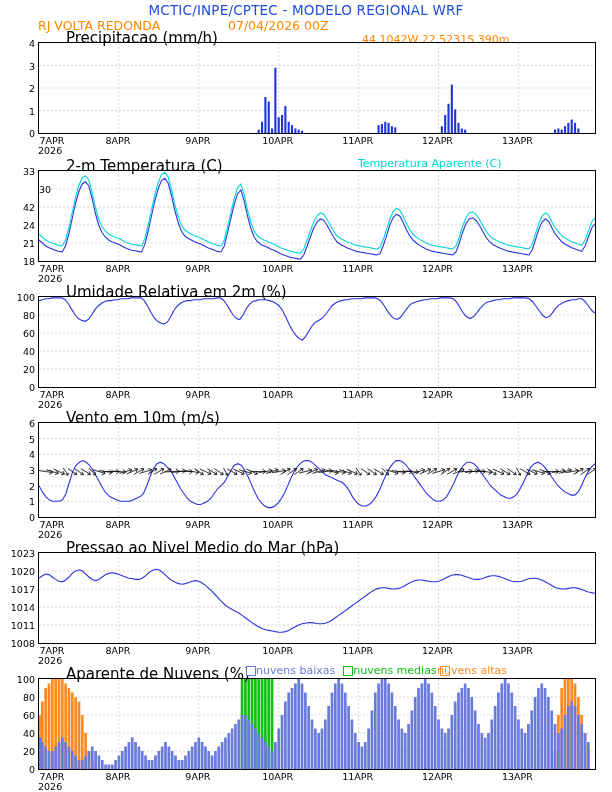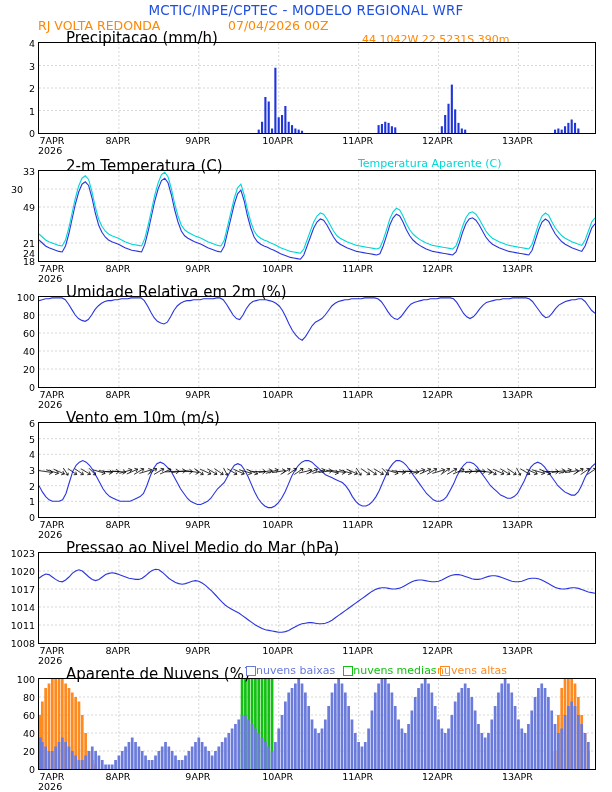--- a/index.html
+++ b/index.html
@@ -108,23 +108,23 @@
           <line x1="0" y1="72" x2="556" y2="72" class="grid"></line>
           <line x1="0" y1="54" x2="556" y2="54" class="grid"></line>
           <line x1="0" y1="36" x2="556" y2="36" class="grid"></line>
           <line x1="0" y1="18" x2="556" y2="18" class="grid"></line>
           <path d="M0.0 69.0 L3.3 72.0 L6.6 75.0 L9.9 76.8 L13.2 78.0 L16.5 79.2 L19.9 80.4 L23.2 81.0 L26.5 75.0 L29.8 63.0 L33.1 48.0 L36.4 33.0 L39.7 21.0 L43.0 13.2 L46.3 10.8 L49.6 14.4 L53.0 27.0 L56.3 42.0 L59.6 54.0 L62.9 61.2 L66.2 66.0 L69.5 69.0 L72.8 70.8 L76.1 72.0 L79.4 73.2 L82.7 75.0 L86.0 76.8 L89.4 78.0 L92.7 79.2 L96.0 79.8 L99.3 80.4 L102.6 81.0 L105.9 73.2 L109.2 60.0 L112.5 45.0 L115.8 30.0 L119.1 18.0 L122.5 9.6 L125.8 7.2 L129.1 12.0 L132.4 24.0 L135.7 39.0 L139.0 51.0 L142.3 60.0 L145.6 64.8 L148.9 67.2 L152.2 69.0 L155.5 70.8 L158.9 72.0 L162.2 73.2 L165.5 75.0 L168.8 76.8 L172.1 78.0 L175.4 79.2 L178.7 80.4 L182.0 81.0 L185.3 75.0 L188.6 61.2 L192.0 46.8 L195.3 33.0 L198.6 22.8 L201.9 19.2 L205.2 30.0 L208.5 45.0 L211.8 57.0 L215.1 66.0 L218.4 70.8 L221.7 73.2 L225.0 75.0 L228.4 76.2 L231.7 78.0 L235.0 79.2 L238.3 81.0 L241.6 82.8 L244.9 84.0 L248.2 85.2 L251.5 86.4 L254.8 87.0 L258.1 87.6 L261.5 88.2 L264.8 84.0 L268.1 75.0 L271.4 66.0 L274.7 57.0 L278.0 51.0 L281.3 48.0 L284.6 49.2 L287.9 54.0 L291.2 60.0 L294.5 66.0 L297.9 70.8 L301.2 73.2 L304.5 75.0 L307.8 76.8 L311.1 78.0 L314.4 79.2 L317.7 80.4 L321.0 81.0 L324.3 81.6 L327.6 82.2 L331.0 82.8 L334.3 83.4 L337.6 84.0 L340.9 82.8 L344.2 75.0 L347.5 64.8 L350.8 54.0 L354.1 46.8 L357.4 43.2 L360.7 45.0 L364.0 51.0 L367.4 58.8 L370.7 64.8 L374.0 69.0 L377.3 72.0 L380.6 74.4 L383.9 76.2 L387.2 78.0 L390.5 79.2 L393.8 80.4 L397.1 81.0 L400.5 81.6 L403.8 82.2 L407.1 82.8 L410.4 83.4 L413.7 84.0 L417.0 81.0 L420.3 72.0 L423.6 61.2 L426.9 52.8 L430.2 48.0 L433.5 46.8 L436.9 49.2 L440.2 54.0 L443.5 60.0 L446.8 66.0 L450.1 70.2 L453.4 73.2 L456.7 75.0 L460.0 76.8 L463.3 78.0 L466.6 79.2 L470.0 80.4 L473.3 81.0 L476.6 81.6 L479.9 82.2 L483.2 82.8 L486.5 83.4 L489.8 84.0 L493.1 79.2 L496.4 69.0 L499.7 58.8 L503.0 51.0 L506.4 48.0 L509.7 50.4 L513.0 57.0 L516.3 63.0 L519.6 67.2 L522.9 70.8 L526.2 73.2 L529.5 75.0 L532.8 76.8 L536.1 78.0 L539.5 79.2 L542.8 80.4 L546.1 75.0 L549.4 66.0 L552.7 57.0 L556.0 52.8 " fill="none" stroke="#2a35dd" stroke-width="1.1"></path>
           <path d="M0.0 63.0 L3.3 66.0 L6.6 69.0 L9.9 70.8 L13.2 72.0 L16.5 73.2 L19.9 74.4 L23.2 75.0 L26.5 69.0 L29.8 57.0 L33.1 42.0 L36.4 27.0 L39.7 15.0 L43.0 7.2 L46.3 4.8 L49.6 8.4 L53.0 21.0 L56.3 36.0 L59.6 48.0 L62.9 55.2 L66.2 60.0 L69.5 63.0 L72.8 64.8 L76.1 66.0 L79.4 67.2 L82.7 69.0 L86.0 70.8 L89.4 72.0 L92.7 73.2 L96.0 73.8 L99.3 74.4 L102.6 75.0 L105.9 67.2 L109.2 54.0 L112.5 39.0 L115.8 24.0 L119.1 12.0 L122.5 3.6 L125.8 1.2 L129.1 6.0 L132.4 18.0 L135.7 33.0 L139.0 45.0 L142.3 54.0 L145.6 58.8 L148.9 61.2 L152.2 63.0 L155.5 64.8 L158.9 66.0 L162.2 67.2 L165.5 69.0 L168.8 70.8 L172.1 72.0 L175.4 73.2 L178.7 74.4 L182.0 75.0 L185.3 69.0 L188.6 55.2 L192.0 40.8 L195.3 27.0 L198.6 16.8 L201.9 13.2 L205.2 24.0 L208.5 39.0 L211.8 51.0 L215.1 60.0 L218.4 64.8 L221.7 67.2 L225.0 69.0 L228.4 70.2 L231.7 72.0 L235.0 73.2 L238.3 75.0 L241.6 76.8 L244.9 78.0 L248.2 79.2 L251.5 80.4 L254.8 81.0 L258.1 81.6 L261.5 82.2 L264.8 78.0 L268.1 69.0 L271.4 60.0 L274.7 51.0 L278.0 45.0 L281.3 42.0 L284.6 43.2 L287.9 48.0 L291.2 54.0 L294.5 60.0 L297.9 64.8 L301.2 67.2 L304.5 69.0 L307.8 70.8 L311.1 72.0 L314.4 73.2 L317.7 74.4 L321.0 75.0 L324.3 75.6 L327.6 76.2 L331.0 76.8 L334.3 77.4 L337.6 78.0 L340.9 76.8 L344.2 69.0 L347.5 58.8 L350.8 48.0 L354.1 40.8 L357.4 37.2 L360.7 39.0 L364.0 45.0 L367.4 52.8 L370.7 58.8 L374.0 63.0 L377.3 66.0 L380.6 68.4 L383.9 70.2 L387.2 72.0 L390.5 73.2 L393.8 74.4 L397.1 75.0 L400.5 75.6 L403.8 76.2 L407.1 76.8 L410.4 77.4 L413.7 78.0 L417.0 75.0 L420.3 66.0 L423.6 55.2 L426.9 46.8 L430.2 42.0 L433.5 40.8 L436.9 43.2 L440.2 48.0 L443.5 54.0 L446.8 60.0 L450.1 64.2 L453.4 67.2 L456.7 69.0 L460.0 70.8 L463.3 72.0 L466.6 73.2 L470.0 74.4 L473.3 75.0 L476.6 75.6 L479.9 76.2 L483.2 76.8 L486.5 77.4 L489.8 78.0 L493.1 73.2 L496.4 63.0 L499.7 52.8 L503.0 45.0 L506.4 42.0 L509.7 44.4 L513.0 51.0 L516.3 57.0 L519.6 61.2 L522.9 64.8 L526.2 67.2 L529.5 69.0 L532.8 70.8 L536.1 72.0 L539.5 73.2 L542.8 74.4 L546.1 69.0 L549.4 60.0 L552.7 51.0 L556.0 46.8 " fill="none" stroke="#00d7d7" stroke-width="1.1"></path>
         </svg>
       </div>
       <div class="ylab" style="right: 577px; top: 261px;">18</div>
       <div class="ylab" style="right: 577px; top: 243px;">21</div>
-      <div class="ylab" style="right: 577px; top: 225px; margin-top: 28px;">24</div>
-      <div class="ylab" style="right: 577px; top: 207px;">49</div>
-      <div class="ylab" style="right: 589px; top: 189px;">30</div>
+      <div class="ylab" style="right: 577px; top: 225px;">24</div>
+      <div class="ylab" style="right: 577px; top: 207px;">42</div>
+      <div class="ylab" style="right: 561px; top: 189px;">30</div>
       <div class="ylab" style="right: 577px; top: 171px;">33</div>
       <div class="ptitle" style="left: 66px; top: 157px;">2-m Temperatura (C)</div>
       <div class="ptitle2" style="left: 358px; top: 157px; color: rgb(0, 215, 215);">Temperatura Aparente (C)</div>
       <div class="xlab" style="left: 52px; top: 263px;">7APR</div>
       <div class="xlab" style="left: 117.904px; top: 263px;">8APR</div>
       <div class="xlab" style="left: 197.808px; top: 263px;">9APR</div>
       <div class="xlab" style="left: 277.713px; top: 263px;">10APR</div>
       <div class="xlab" style="left: 357.617px; top: 263px;">11APR</div>
       <div class="xlab" style="left: 437.521px; top: 263px;">12APR</div>
       <div class="xlab" style="left: 517.425px; top: 263px;">13APR</div>

